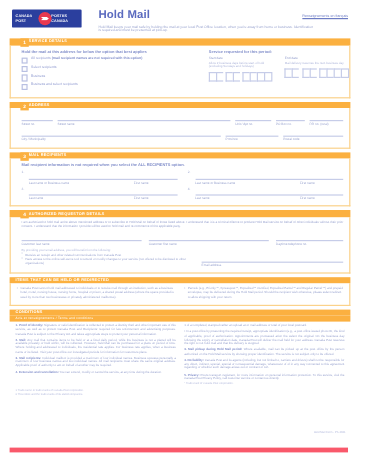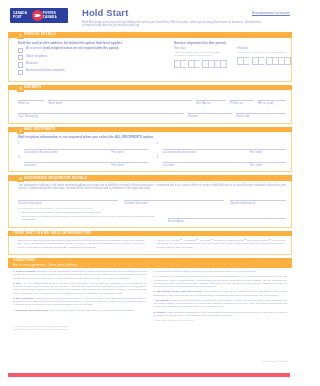--- a/index.html
+++ b/index.html
@@ -103,21 +103,21 @@
 
 <div class="page">
 
   <div class="header">
     <div class="logo">
       <span class="logo-txt">CANADA  POST</span>
       <span class="logo-mark"></span>
       <span class="logo-txt">POSTES  CANADA</span>
     </div>
     <div class="titlewrap">
-      <div class="title">Hold Start</div>
+      <div class="title">Hold Mail</div>
       <div class="subtitle">Hold Mail keeps your mail safe by holding the mail at your local Post Office location, when you're away from home or business. Identification is required and must be presented at pick-up.</div>
     </div>
     <a class="toplink">Renseignements en français</a>
   </div>
 
   <div class="sectionbar">Service details</div>
   <div class="sectionblock">
     <div class="numbox" style="top:-5.6px;">1</div>
     <div class="sectionbody">
       <div class="row">

